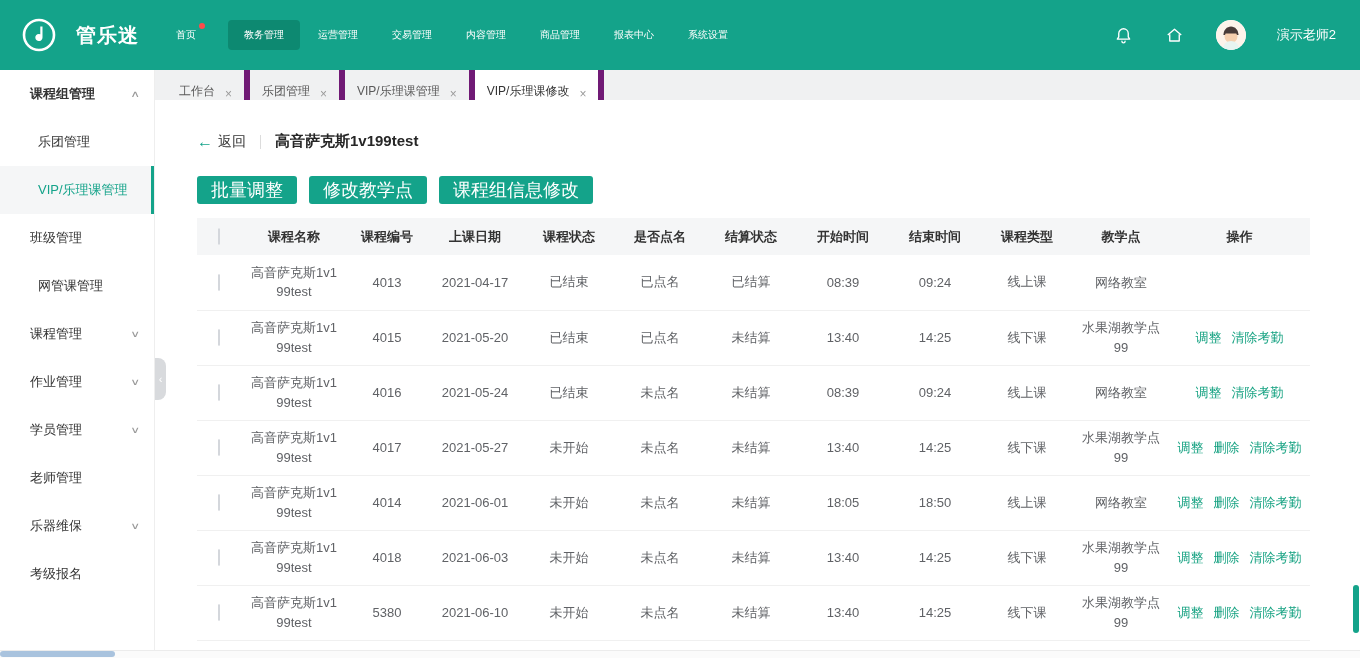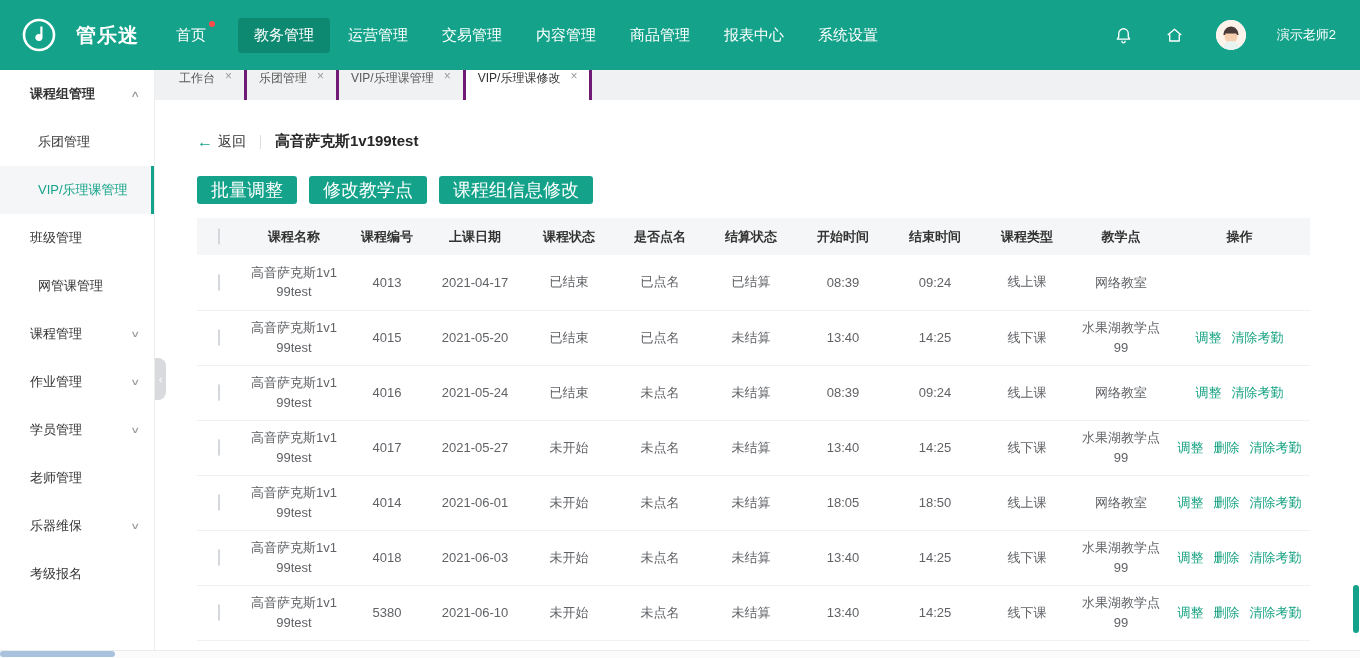--- a/index.html
+++ b/index.html
@@ -10,43 +10,43 @@
   body{
     width:1360px;height:658px;overflow:hidden;position:relative;background:#fff;
     font-family:"Liberation Sans","DejaVu Sans",sans-serif;color:#333;
   }
   
   .app-header{position:absolute;top:0;left:0;right:0;height:70px;background:var(--primary);
     display:flex;align-items:center;color:#fff;z-index:10}
   .logo{display:flex;align-items:center;gap:20px;padding-left:22px;min-width:158px}
   .logo-text{font-size:20px;font-weight:bold;letter-spacing:1px}
   .top-nav{display:flex;align-items:center;flex:1;padding-left:16px}
-  .nav-item{position:relative;font-size:15px;margin-right:30px;padding:8px 2px;cursor:pointer;white-space:nowrap}
+  .nav-item{position:relative;font-size:10px;margin-right:30px;padding:8px 2px;cursor:pointer;white-space:nowrap}
   .nav-item.active{background:var(--primary-dark);border-radius:4px;padding:8px 16px;margin-right:16px}
   .red-dot{position:absolute;top:3px;right:-7px;width:6px;height:6px;border-radius:50%;background:var(--badge)}
   .header-right{display:flex;align-items:center;gap:31px;padding-right:24px}
   .hicon{width:20px;height:20px;display:flex;align-items:center;justify-content:center;cursor:pointer}
   .avatar{width:30px;height:30px;border-radius:50%;overflow:hidden;background:#fff;cursor:pointer}
   .user-name{font-size:13px;white-space:nowrap;cursor:pointer}
   
   .sidebar{position:absolute;top:70px;left:0;bottom:8px;width:155px;background:#fff;border-right:1px solid #eeeeee;z-index:5}
   .side-item{height:48px;display:flex;align-items:center;padding-left:30px;font-size:13px;color:#333;
     position:relative;cursor:pointer;white-space:nowrap}
   .side-item.sub{padding-left:38px}
   .side-item.group{font-weight:bold}
   .side-item.active{color:var(--primary);background:#f5f6f7;border-right:3px solid var(--primary)}
   .chev{position:absolute;right:15px;color:#999;font-size:9px;transform:scaleX(1.5);font-weight:normal}
   .collapse-handle{position:absolute;left:155px;top:358px;width:11px;height:42px;background:#d8dadd;
     border-radius:0 8px 8px 0;display:flex;align-items:center;justify-content:center;color:#fff;
     font-size:11px;cursor:pointer;z-index:6}
   
   .tabbar{position:absolute;top:70px;left:155px;right:0;height:30px;background:#f0f1f2;
     display:flex;align-items:stretch;padding-left:12px}
-  .tab{display:flex;align-items:flex-start;padding:0 12px;font-size:12px;color:#595959;
-    border-right:3px solid #701a75;cursor:pointer;white-space:nowrap}
+  .tab{display:flex;align-items:flex-end;padding:0 12px;font-size:12px;color:#595959;
+    border-right:6px solid #701a75;cursor:pointer;white-space:nowrap}
   .tab.active{background:#fff;color:#333}
   .tab-x{margin-left:10px;color:#9a9a9a;font-size:12px;line-height:1}
   
   .main{position:absolute;top:100px;left:155px;right:0;bottom:8px;background:#fff;
     padding:0 50px 0 42px;overflow:hidden}
   .page-head{margin-top:32px;display:flex;align-items:center;font-size:14px}
   .back{display:flex;align-items:center;gap:5px;cursor:pointer;color:#333}
   .back .arrow{color:var(--primary);font-size:16px;line-height:1}
   .phead-divider{width:1px;height:14px;background:#dcdcdc;margin:0 14px}
   .page-title{font-size:15px;font-weight:bold;color:#262626}

